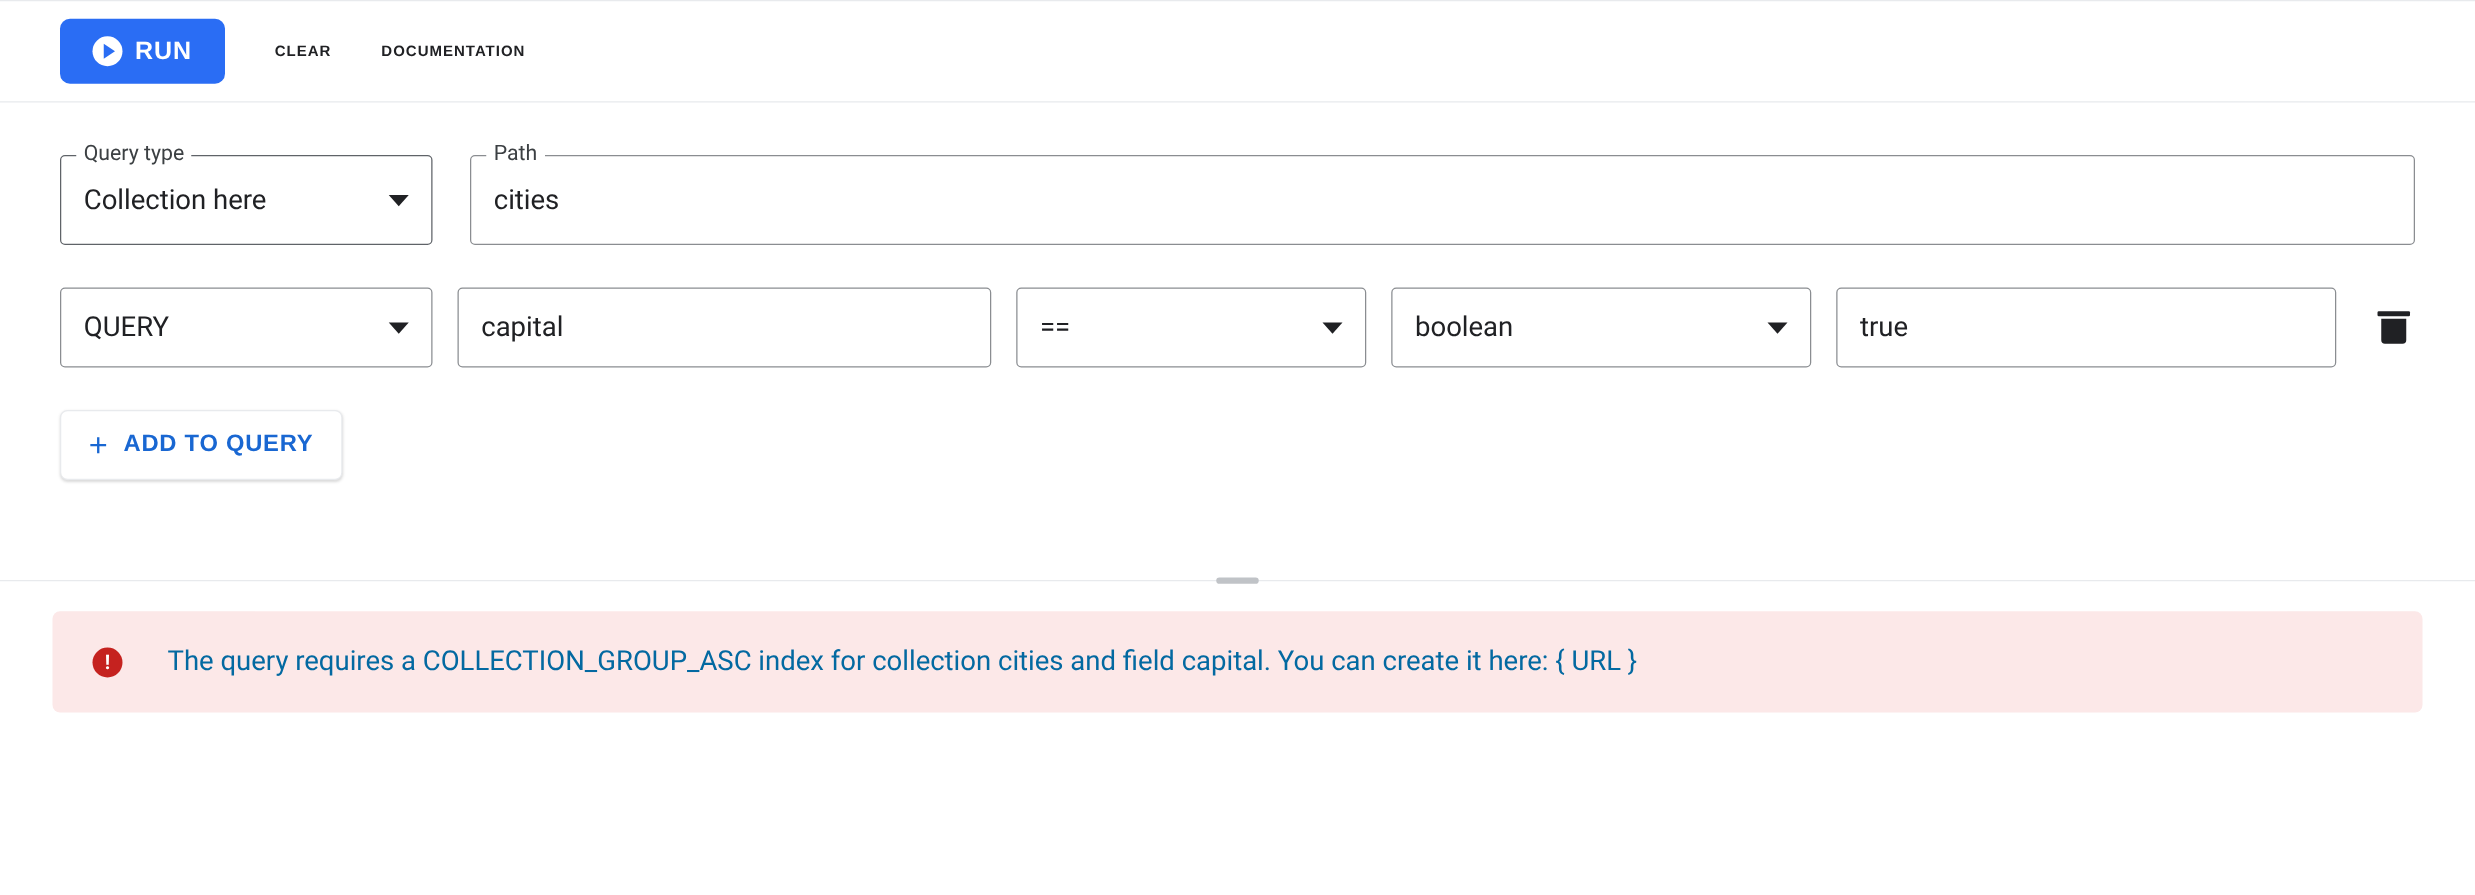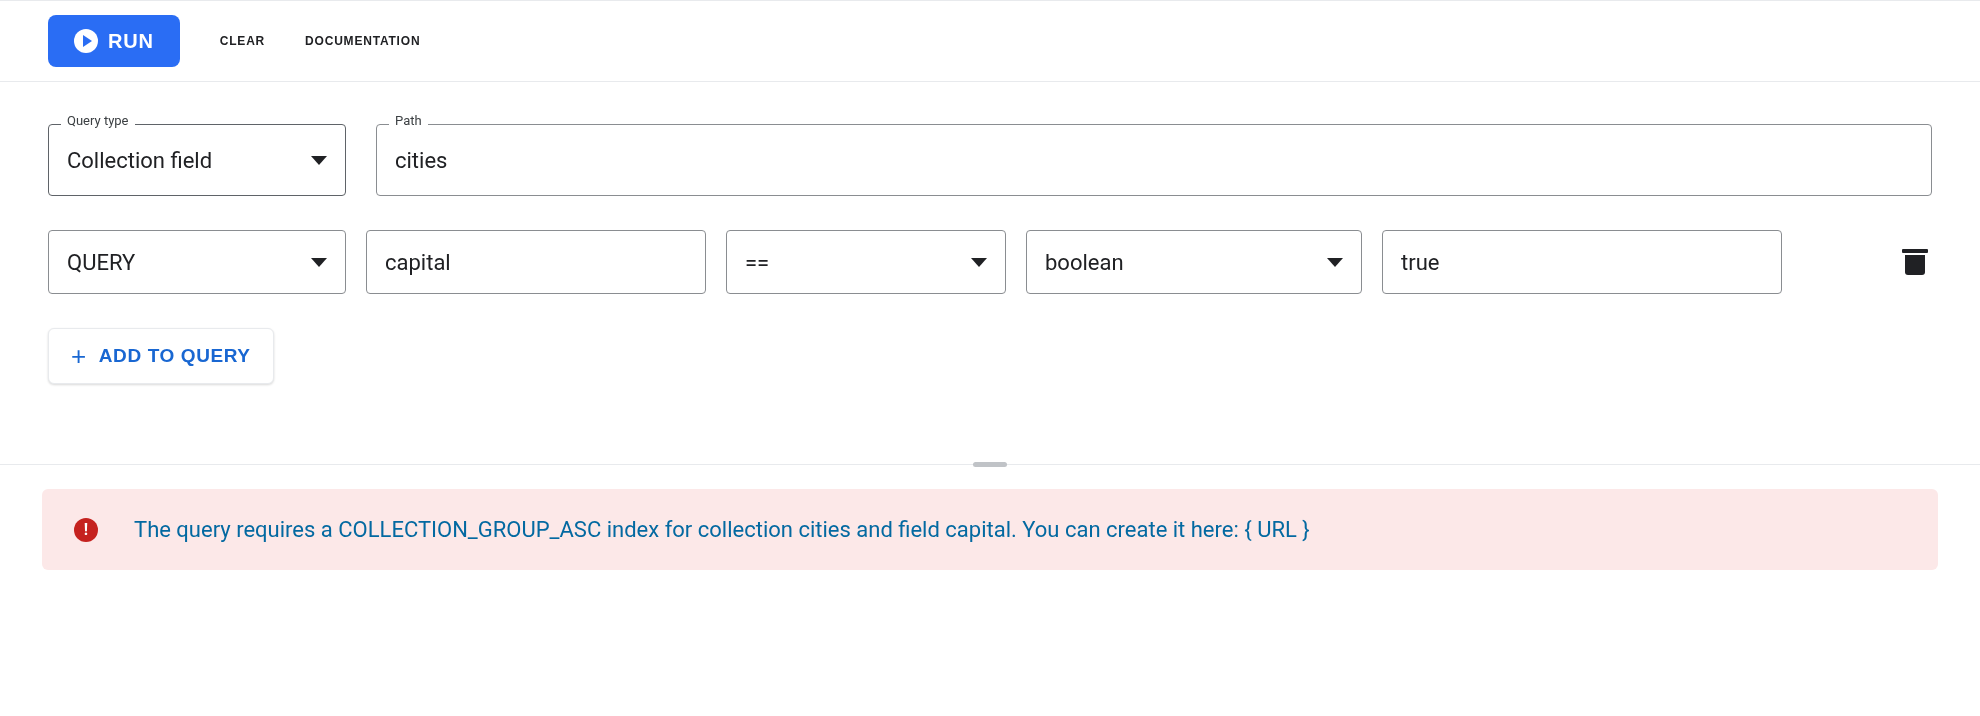--- a/index.html
+++ b/index.html
@@ -83,21 +83,21 @@
     }
     .fieldbox.light {
       border-color: #8a8d91;
     }
     .legend {
       position: absolute;
       top: -12px;
       left: 12px;
       background: #fff;
       padding: 0 6px;
-      font-size: 13px;
+      font-size: 17px;
       color: #3c4043;
     }
     .fieldbox-text {
       font-size: 22px;
       flex: 1;
       border: none;
       outline: none;
       background: transparent;
       font-family: inherit;
       color: #202124;
@@ -126,21 +126,21 @@
     .cell {
       border: 1.5px solid #8a8d91;
       border-radius: 4px;
       height: 64px;
       display: flex;
       align-items: center;
       padding: 0 18px;
       font-size: 22px;
     }
     .c-clause { width: 298px; }
-    .c-field { width: 340px; justify-content: flex-end; }
+    .c-field { width: 427px; justify-content: flex-end; }
     .c-op { width: 280px; }
     .c-type { width: 336px; }
     .c-val { width: 400px; }
     .cell-text {
       flex: 1;
       font-size: 22px;
       color: #202124;
       border: none;
       outline: none;
       background: transparent;
@@ -251,21 +251,21 @@
       <span>RUN</span>
     </button>
     <button class="toolbar-text-btn">CLEAR</button>
     <button class="toolbar-text-btn">DOCUMENTATION</button>
   </div>
 
   <div class="main-area">
     <div class="row1">
       <div class="fieldbox qt">
         <span class="legend">Query type</span>
-        <span class="fieldbox-text">Collection field</span>
+        <span class="fieldbox-text">Collection here</span>
         <span class="chevron"></span>
       </div>
       <div class="fieldbox path light">
         <span class="legend">Path</span>
         <input class="fieldbox-text" value="cities" style="">
       </div>
     </div>
 
     <div class="row2">
       <div class="cell c-clause">

